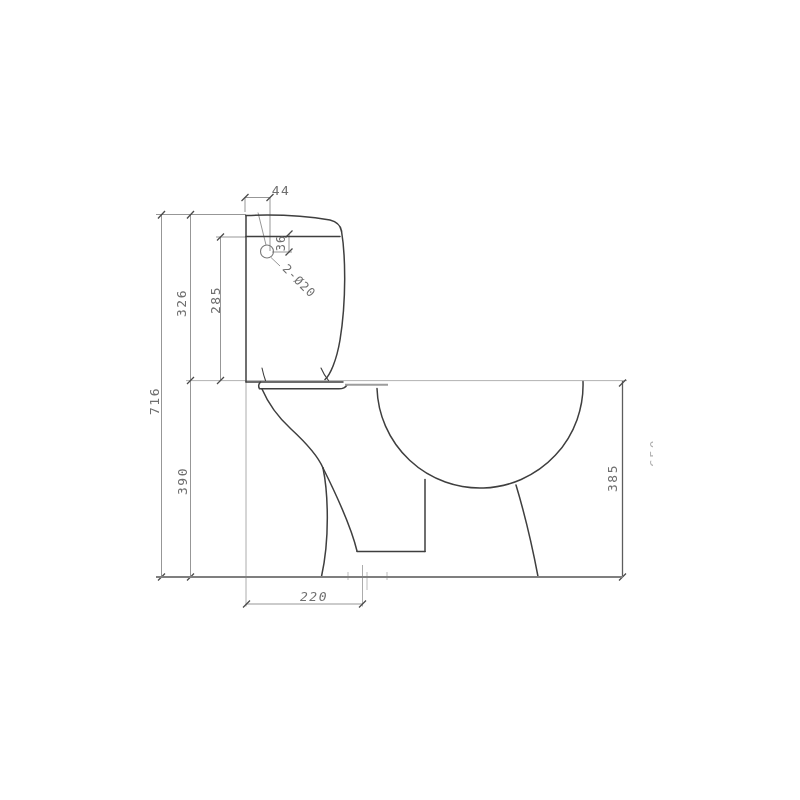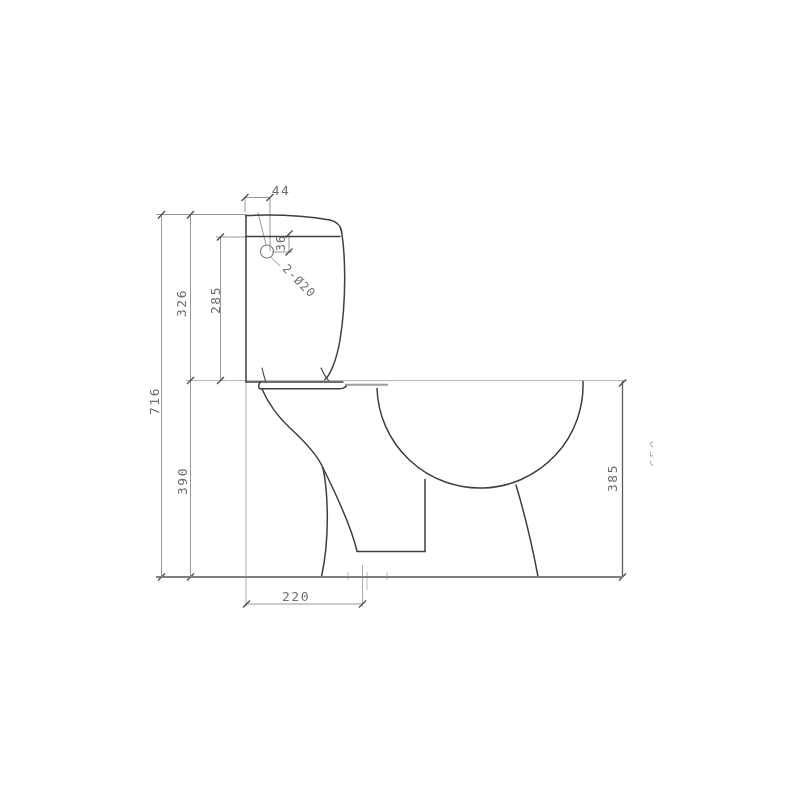--- a/index.html
+++ b/index.html
@@ -124,21 +124,21 @@
   <div class="dim-label rot90" style="left:215px;top:300px;">285</div>
 
   <div class="dim-label rot90" style="left:182px;top:481px;">390</div>
 
   <div class="dim-label rot90" style="left:612px;top:478px;">385</div>
 
   <div class="dim-label" style="left:257px;top:190px;margin-left:24px;">44</div>
 
   <div class="dim-label rot90 small" style="left:281px;top:243px;">36</div>
 
-  <div class="dim-label" style="left:296px;top:596px;">220</div>
+  <div class="dim-label" style="left:314px;top:596px;font-style:italic;">220</div>
 
   <div class="dim-label rot45 small" style="left:299px;top:281px;">2-Ø20</div>
 
   <div class="artifact-clip">
     <div class="artifact-text">650</div>
   </div>
 
 </div>
 
 </body></html>

